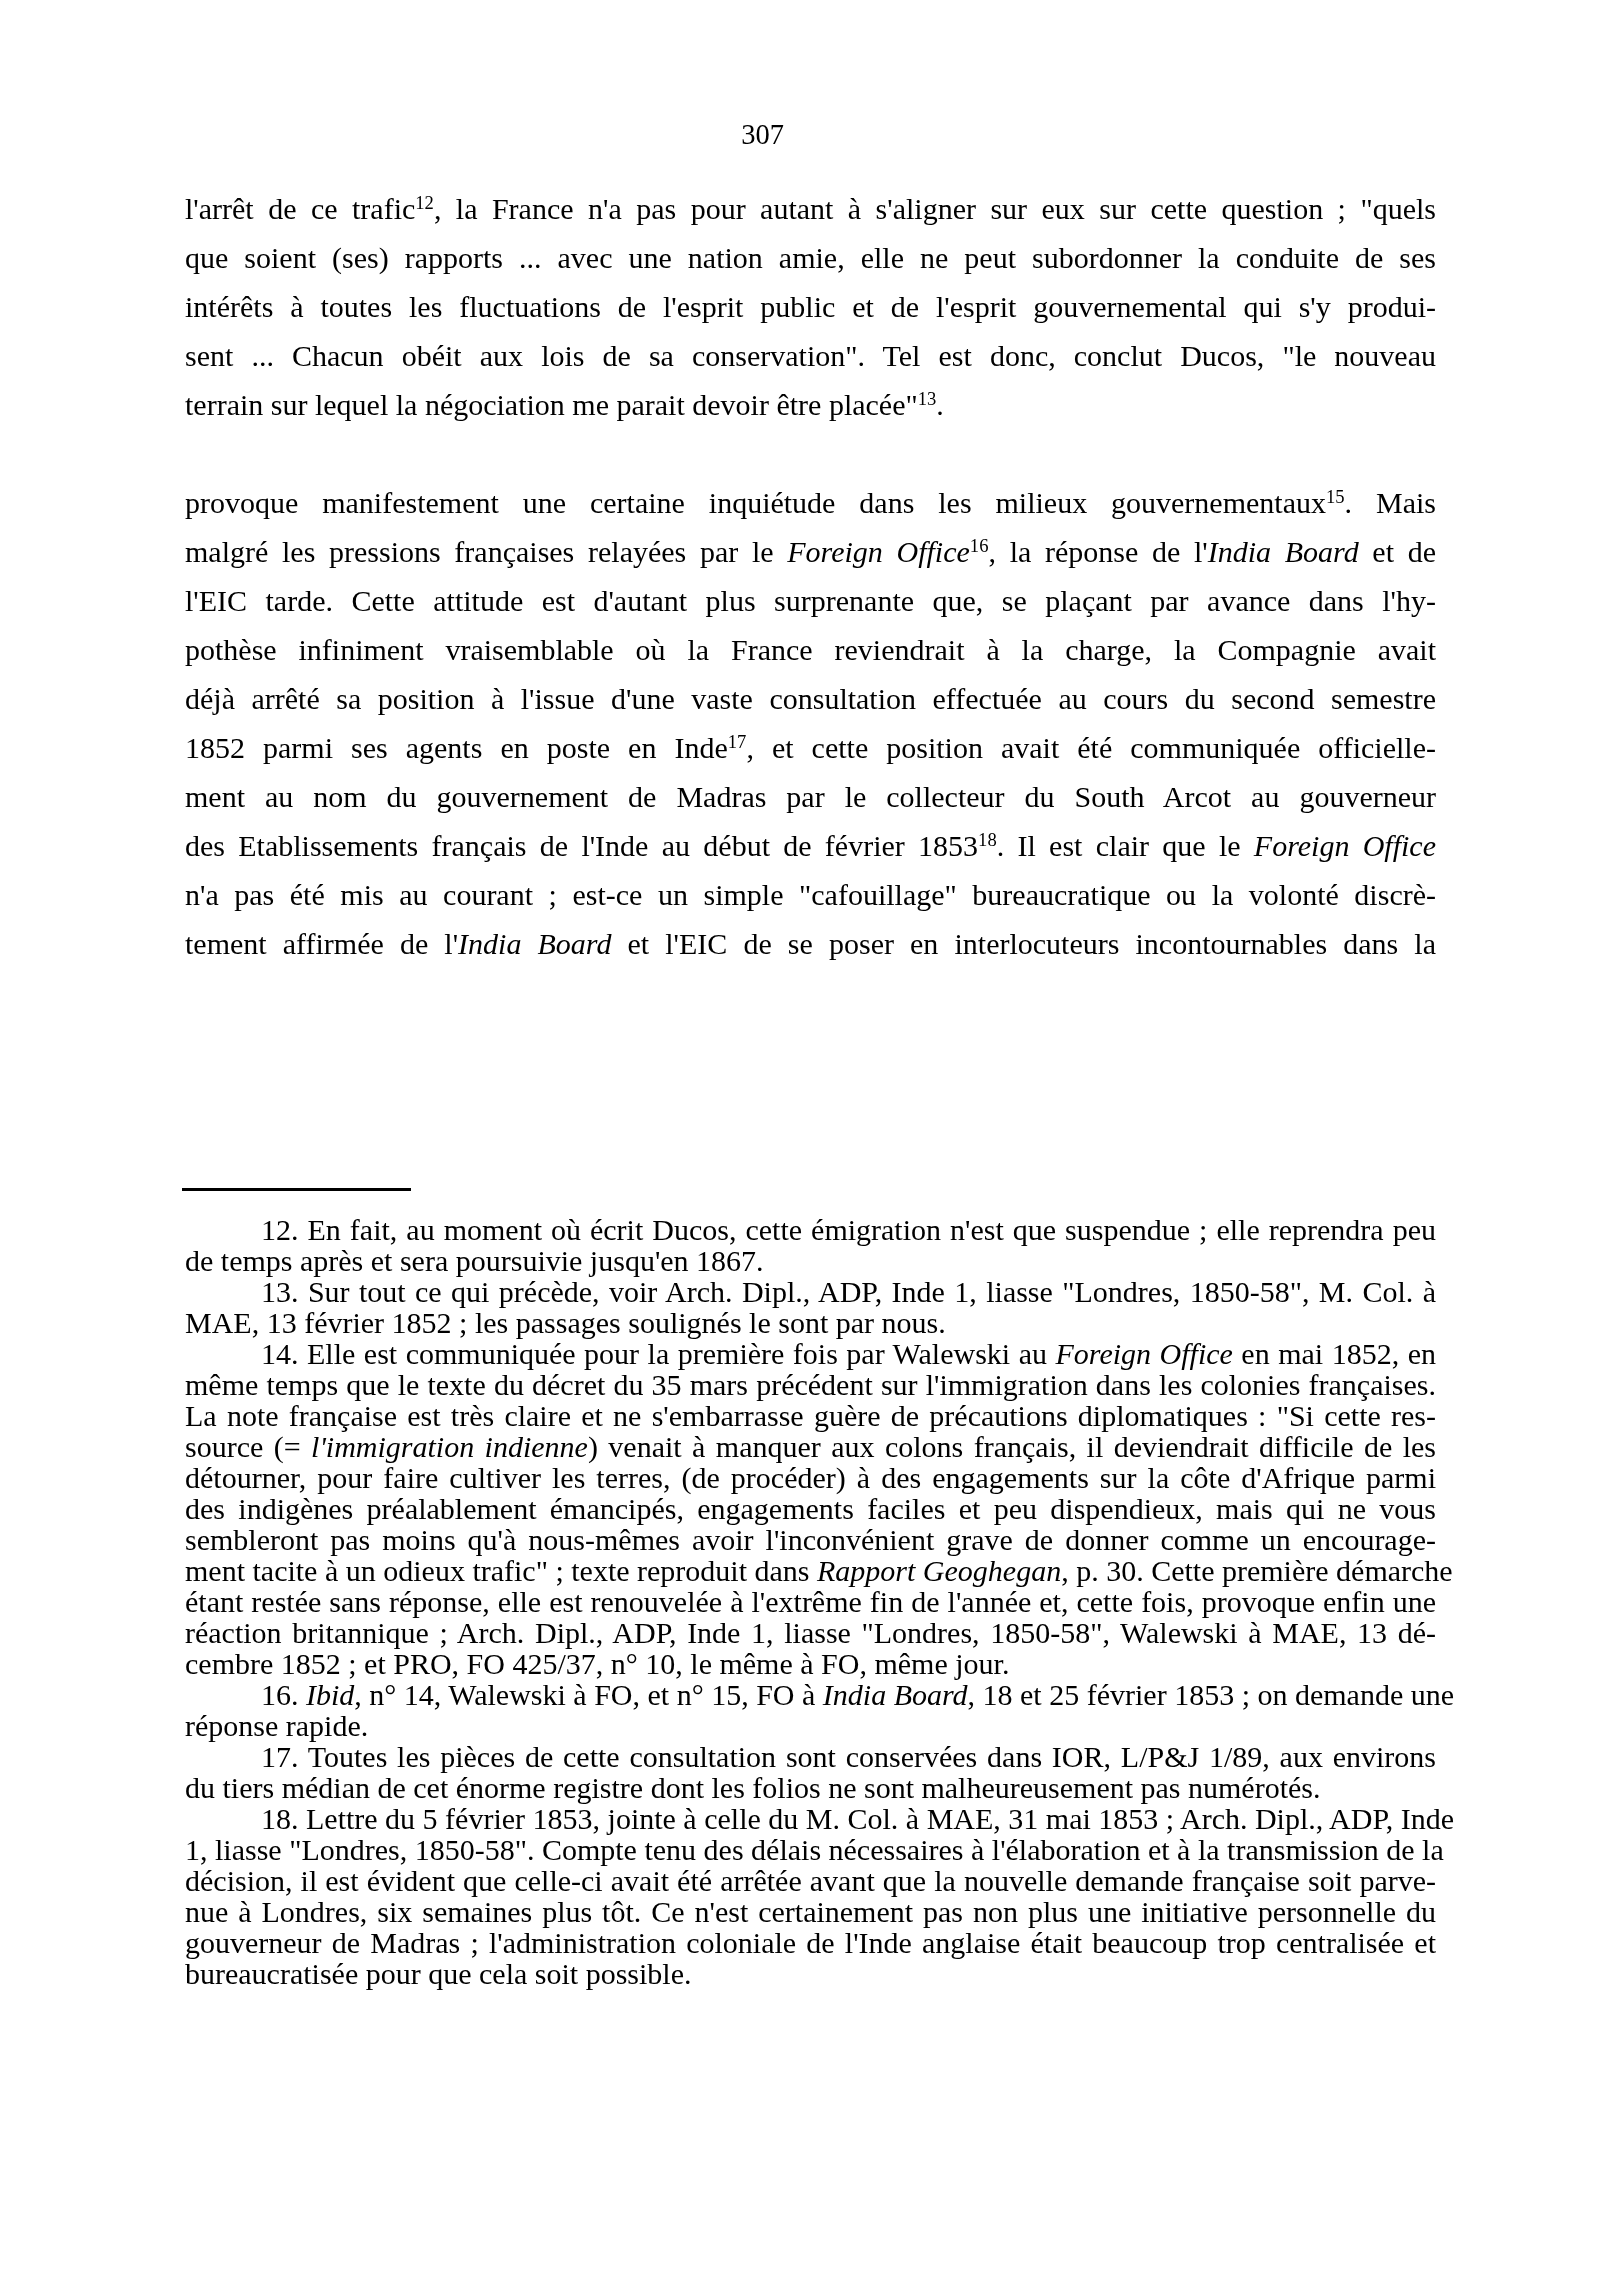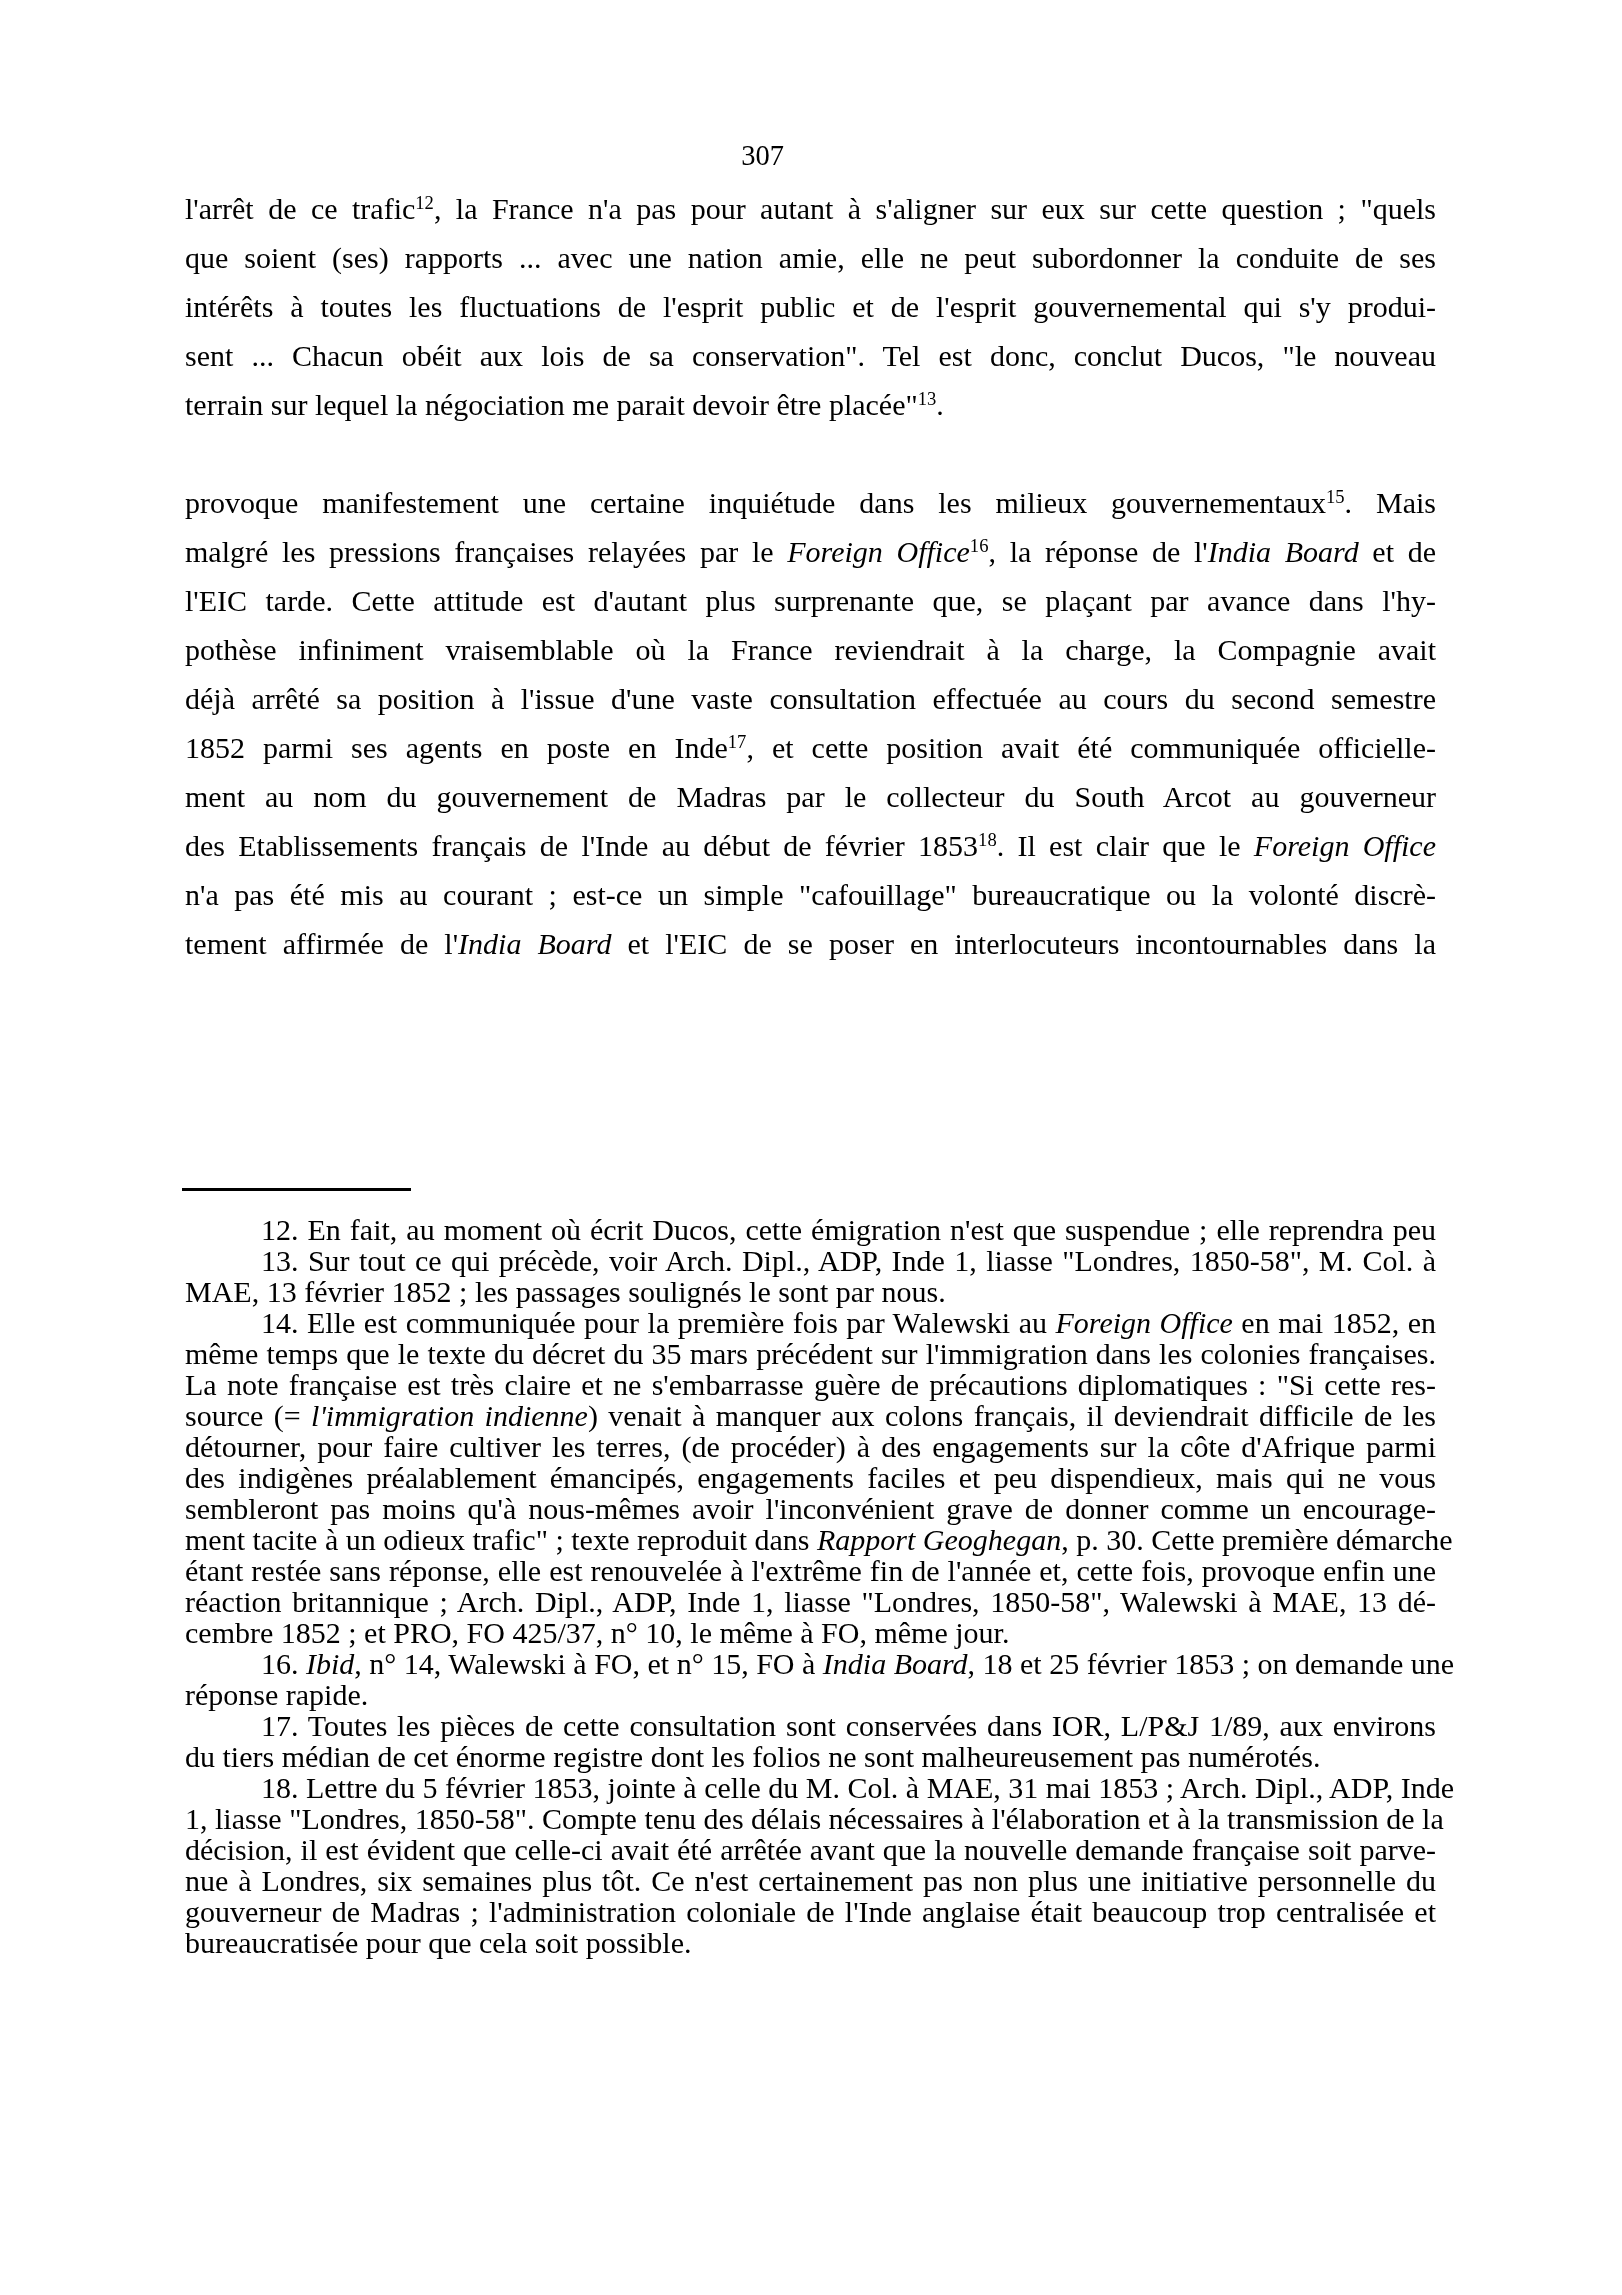--- a/index.html
+++ b/index.html
@@ -4,21 +4,21 @@
 <style>
   html, body { margin: 0; padding: 0; background: #ffffff; }
   body { width: 1623px; height: 2295px; position: relative; overflow: hidden; }
   .page {
     position: absolute; left: 0; top: 0; width: 1623px; height: 2295px;
     background: #ffffff; color: #000000;
     font-family: "Liberation Serif", "DejaVu Serif", serif;
   }
   .page-number {
     position: absolute; top: 118px; left: 0; width: 1525px;
-    text-align: center; font-size: 28.5px; line-height: 34px; margin-top: 21px;
+    text-align: center; font-size: 28.5px; line-height: 34px;
   }
   .body-text {
     position: absolute; left: 185px; top: 184px; width: 1251px;
     font-size: 30px;
   }
   .line {
     display: block; height: 49px; line-height: 49px;
     text-align: justify; text-align-last: justify; white-space: nowrap;
     overflow: visible;
   }
@@ -69,20 +69,21 @@
         <span class="line">n'a pas été mis au courant ; est-ce un simple "cafouillage" bureaucratique ou la volonté discrè-</span>
         <span class="line">tement affirmée de l'<i>India Board</i> et l'EIC de se poser en interlocuteurs incontournables dans la</span>
       </div>
     </div>
 
   <div class="footnote-rule"></div>
 
   <div class="footnotes" id="footnotes">
       <div>
         <span class="fline indent">12. En fait, au moment où écrit Ducos, cette émigration n'est que suspendue ; elle reprendra peu</span>
+        <span class="fline last">de temps après et sera poursuivie jusqu'en 1867.</span>
       </div>
       <div>
         <span class="fline indent">13. Sur tout ce qui précède, voir Arch. Dipl., ADP, Inde 1, liasse "Londres, 1850-58", M. Col. à</span>
         <span class="fline last">MAE, 13 février 1852 ; les passages soulignés le sont par nous.</span>
       </div>
       <div>
         <span class="fline indent">14. Elle est communiquée pour la première fois par Walewski au <i>Foreign Office</i> en mai 1852, en</span>
         <span class="fline">même temps que le texte du décret du 35 mars précédent sur l'immigration dans les colonies françaises.</span>
         <span class="fline">La note française est très claire et ne s'embarrasse guère de précautions diplomatiques : "Si cette res-</span>
         <span class="fline">source (= <i>l'immigration indienne</i>) venait à manquer aux colons français, il deviendrait difficile de les</span>

